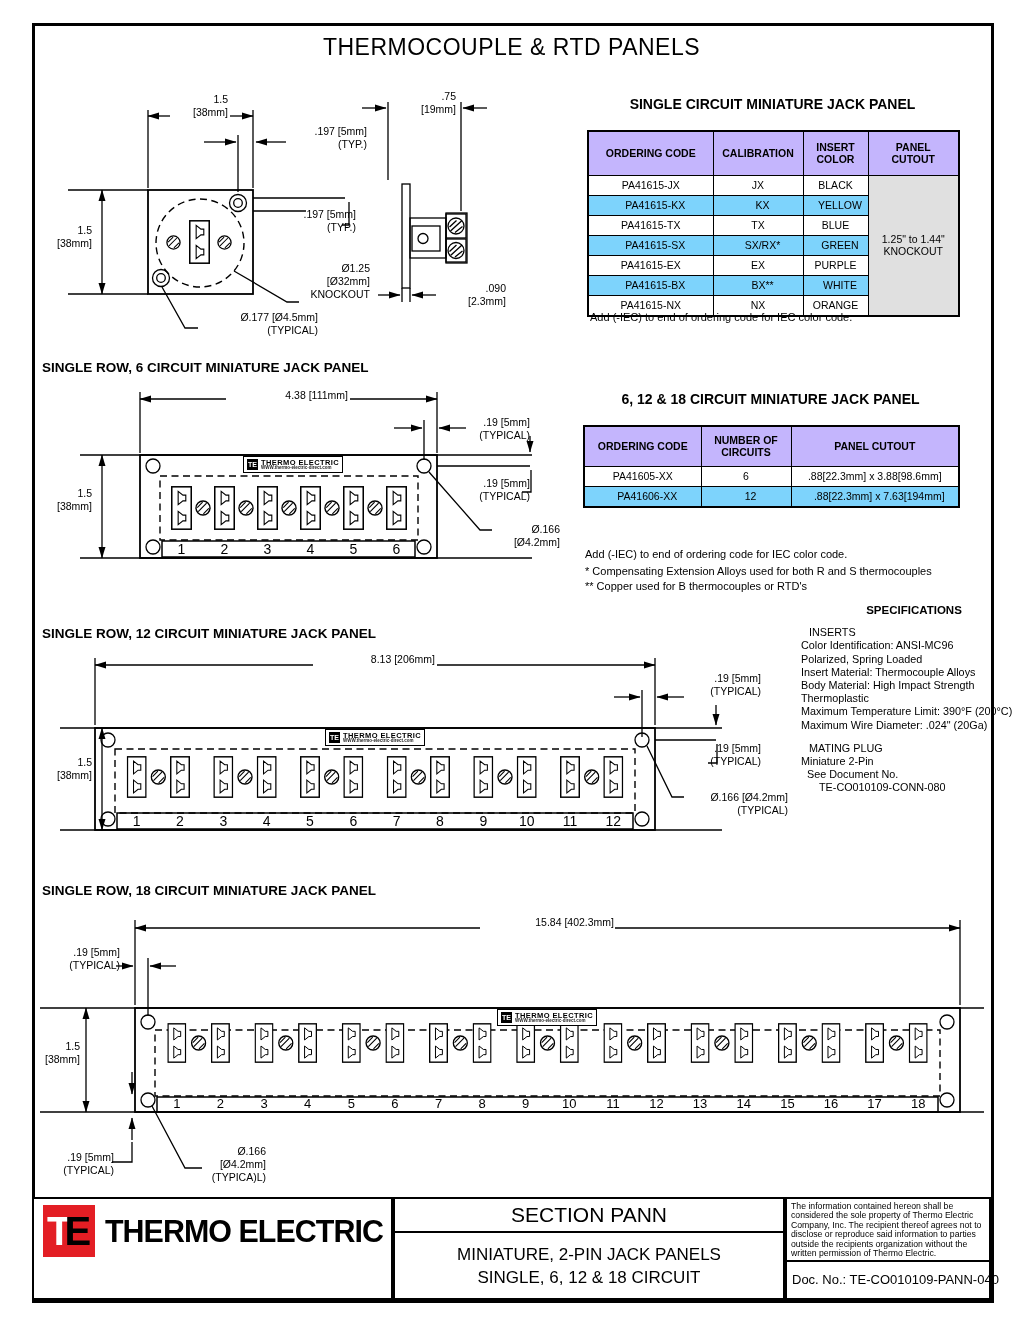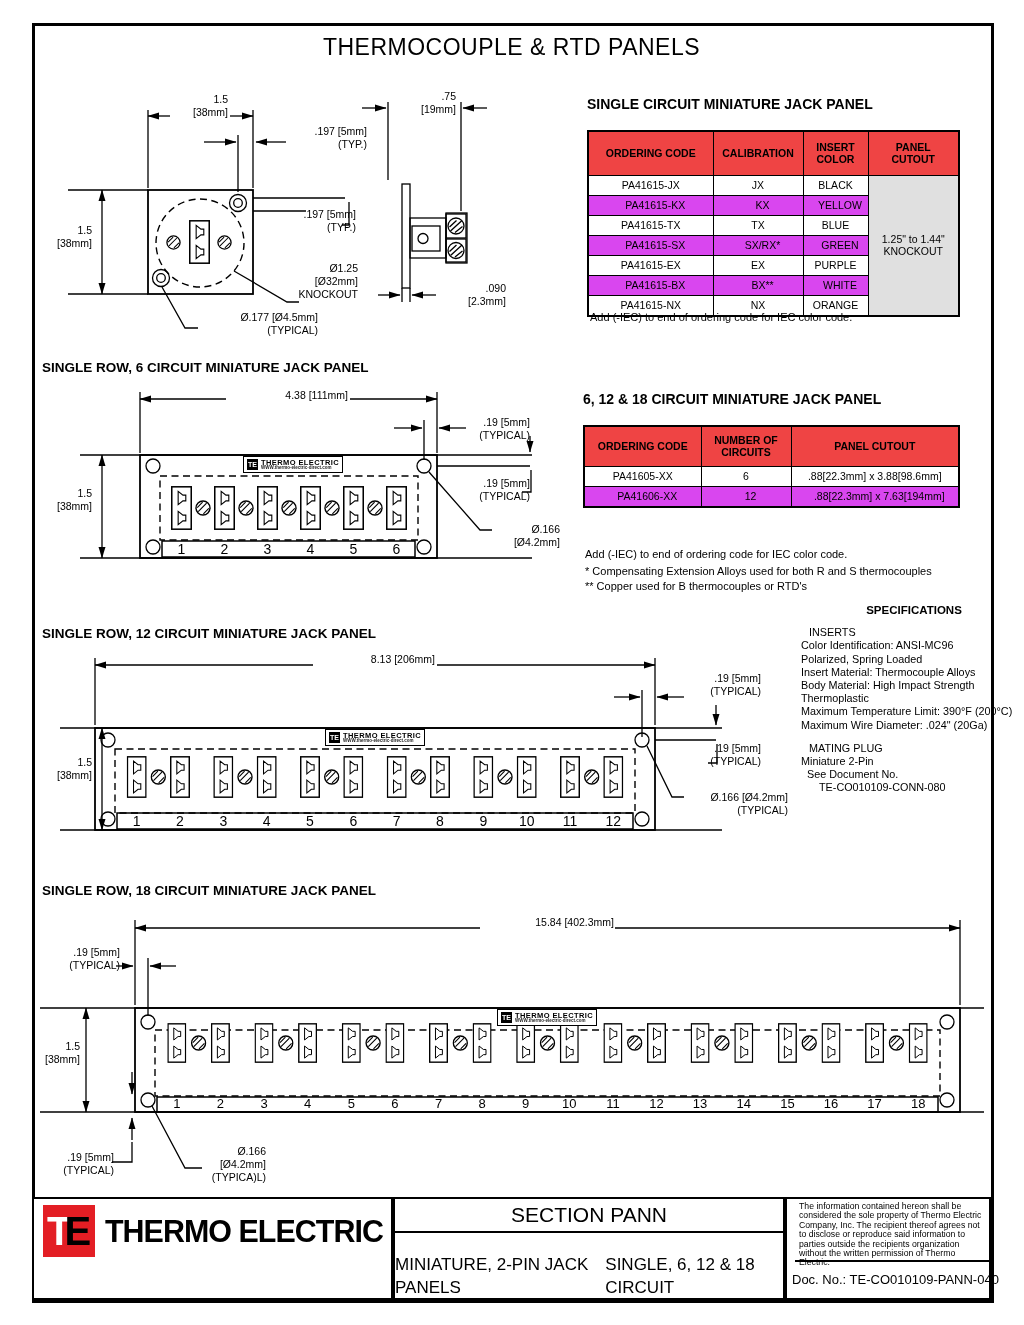--- a/index.html
+++ b/index.html
@@ -2,30 +2,30 @@
 <html><head>
 <meta charset="utf-8">
 <style>
   html,body{margin:0;padding:0;background:#fff;}
   body{width:1024px;height:1325px;position:relative;overflow:hidden;
        font-family:"Liberation Sans","DejaVu Sans",sans-serif;color:#000;}
   .abs{position:absolute;}
   #frame{left:32px;top:23px;width:956px;height:1274px;border:3px solid #000;}
   .page-title{left:32px;top:34px;width:959px;text-align:center;font-size:23px;letter-spacing:.5px;}
   .sec-head{font-weight:bold;font-size:13.5px;}
-  .tbl-title{font-weight:bold;font-size:14px;}
+  .tbl-title{font-weight:bold;font-size:14px;text-align:center;}
   .dim{font-size:10.5px;line-height:13px;white-space:pre-line;text-align:right;}
   .note{font-size:11px;}
   table{border-collapse:collapse;table-layout:fixed;}
   table.dtab{border:2.5px solid #000;}
   .dtab th,.dtab td{border:1.2px solid #000;font-size:10.5px;text-align:center;
        padding:1px 3px;overflow:hidden;}
-  .dtab th{background:#ef4444;font-weight:bold;white-space:pre-line;}
+  .dtab th{background:#c4b5fd;font-weight:bold;white-space:pre-line;}
   .dtab td{height:17px;}
-  tr.alt td{background:#d946ef;padding-left:12px;}
+  tr.alt td{background:#7dd3fc;padding-left:12px;}
   td.cutout{background:#e0e0e0 !important;white-space:pre-line;font-size:10.5px;}
   td.tfootrow{text-align:left !important;background:#e0e0e0;}
   
   .draw line,.draw polyline,.draw rect,.draw circle,.draw path{stroke:#000;fill:none;stroke-width:1.3px;}
   .draw .thk{stroke-width:1.8px;}
   .draw .med{stroke-width:1.5px;}
   .draw .dsh{stroke-dasharray:7 4.5;stroke-width:1.4px;}
   .draw text{fill:#000;stroke:none;font-family:"Liberation Sans","DejaVu Sans",sans-serif;}
   #jack rect{fill:#fff;stroke:#000;stroke-width:1.6px;}
   #jack .pin{fill:#fff;stroke:#000;stroke-width:1.15px;}
@@ -46,22 +46,22 @@
   .spec-line{white-space:pre-wrap;}
   
   .fblock{border:2.5px solid #000;box-sizing:border-box;background:#fff;}
   #f-left .logo-row{height:64px;display:flex;align-items:center;}
   .te-sq{width:52px;height:52px;margin:0 0 0 9px;display:flex;align-items:center;justify-content:center;flex:0 0 auto;}
   .te-sq span{font-size:40px;font-weight:bold;line-height:1;}
   .te-name{font-size:32px;font-weight:bold;letter-spacing:-1px;transform:scaleX(.95);transform-origin:left center;margin-left:10px;white-space:nowrap;}
   .tagline{border-top:2.5px solid #000;height:35px;display:flex;flex-direction:column;align-items:center;justify-content:center;
       font-size:12px;line-height:14.5px;text-align:center;}
   #f-mid .sect{height:32px;border-bottom:2.5px solid #000;display:flex;align-items:center;justify-content:center;font-size:21px;}
-  #f-mid .subt{height:66px;display:flex;align-items:flex-end;justify-content:center;font-size:17px;line-height:23px;}
-  #f-right .legal{height:63px;border-bottom:2.5px solid #000;font-size:8.7px;line-height:9.4px;padding:3px 4px;box-sizing:border-box;margin-left:8px;}
+  #f-mid .subt{height:66px;display:flex;flex-direction:column;align-items:center;justify-content:center;font-size:17px;line-height:23px;}
+  #f-right .legal{height:63px;border-bottom:2.5px solid #000;font-size:8.7px;line-height:9.4px;padding:3px 4px;box-sizing:border-box;}
   #f-right .docno{height:35px;display:flex;align-items:center;padding-left:5px;font-size:13px;white-space:nowrap;}
 </style>
 </head>
 <body>
 
 <svg width="0" height="0" style="position:absolute">
   <defs>
     <marker id="ah" viewBox="0 0 10 6" refX="9.5" refY="3" markerWidth="9" markerHeight="5.5" orient="auto-start-reverse">
       <path d="M0 0 L10 3 L0 6 Z" fill="#000"></path>
     </marker>
@@ -138,21 +138,21 @@
 </svg>
 
 <div class="abs dim" style="left:172px;top:93px;width:56px">1.5
 [38mm]</div>
 <div class="abs dim" style="left:283px;top:125px;width:84px">.197 [5mm]
 (TYP.)</div>
 <div class="abs dim" style="left:272px;top:208px;width:84px">.197  [5mm]
 (TYP.)</div>
 <div class="abs dim" style="left:42px;top:224px;width:50px">1.5
 [38mm]</div>
-<div class="abs dim" style="left:280px;top:262px;width:78px">Ø1.25
+<div class="abs dim" style="left:292px;top:262px;width:78px">Ø1.25
 [Ø32mm]
 KNOCKOUT</div>
 <div class="abs dim" style="left:168px;top:311px;width:150px">Ø.177  [Ø4.5mm]
 (TYPICAL)</div>
 <div class="abs dim" style="left:398px;top:90px;width:58px">.75
 [19mm]</div>
 <div class="abs dim" style="left:430px;top:282px;width:76px">.090
 [2.3mm]</div>
 
 <div class="abs tbl-title" style="left:587px;top:96px;width:371px">SINGLE CIRCUIT MINIATURE JACK PANEL</div>

